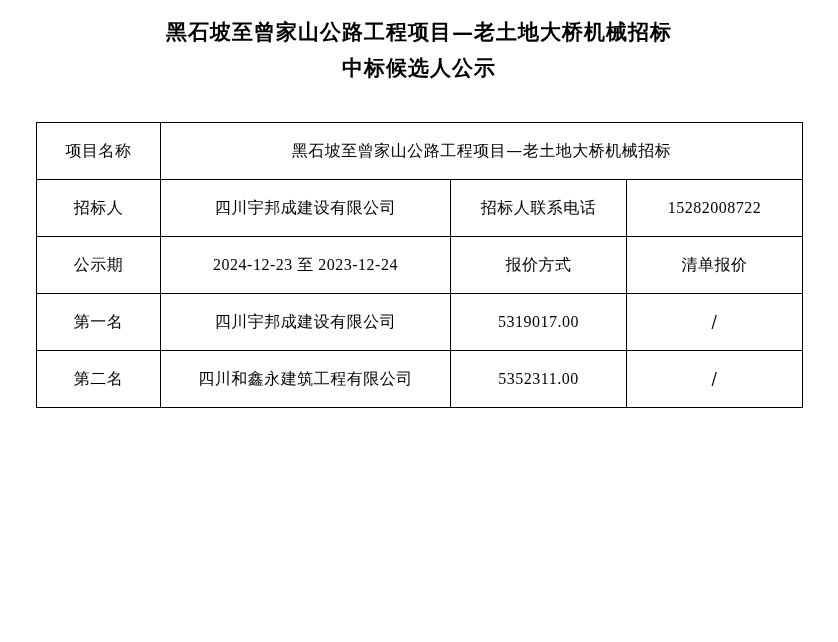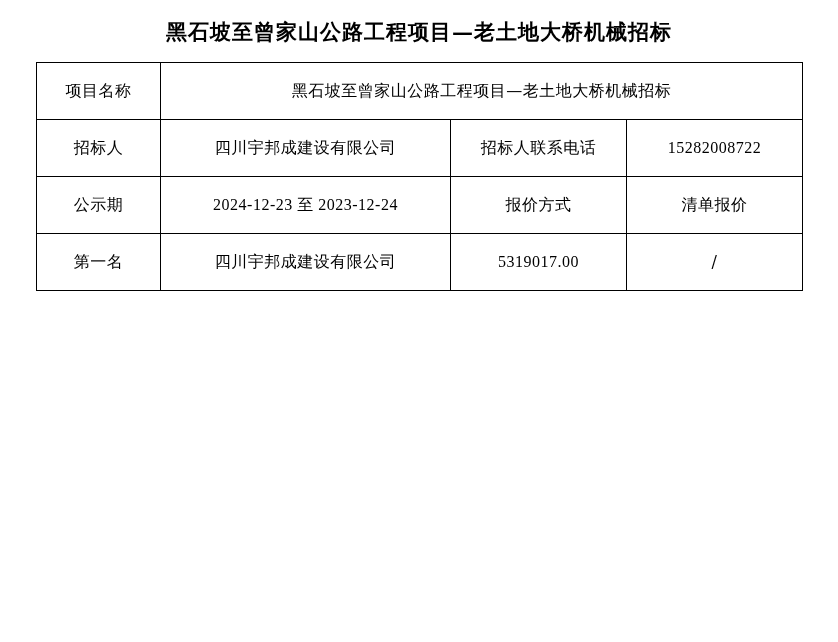--- a/index.html
+++ b/index.html
@@ -25,21 +25,21 @@
     text-align: center;
   }
   .title-line {
     font-size: 21px;
     font-weight: bold;
     letter-spacing: 1px;
     line-height: 36px;
     color: #000;
   }
   .table-wrap {
-    margin-top: 12px;
+    margin-top: 36px;
     padding: 0 36px;
   }
   table.bid {
     border-collapse: collapse;
     width: 766px;
     table-layout: fixed;
   }
   table.bid td {
     border: 1px solid #000000;
     text-align: center;
@@ -68,20 +68,21 @@
     letter-spacing: 1px;
   }
 </style>
 </head>
 <body>
 
 <div class="page">
 
   <div class="title-block">
     <div class="title-line">黑石坡至曾家山公路工程项目—老土地大桥机械招标</div>
+    <div class="title-line">中标候选人公示</div>
   </div>
 
   <div class="table-wrap">
     <table class="bid">
       <colgroup>
         <col style="width:124px">
         <col style="width:290px">
         <col style="width:176px">
         <col style="width:176px">
       </colgroup>
@@ -101,17 +102,23 @@
           <td class="row-h num">2024-12-23 至 2023-12-24</td>
           <td class="row-h">报价方式</td>
           <td class="row-h">清单报价</td>
         </tr>
         <tr>
           <td class="row-h">第一名</td>
           <td class="row-h">四川宇邦成建设有限公司</td>
           <td class="row-h num">5319017.00</td>
           <td class="row-h">/</td>
         </tr>
+        <tr>
+          <td class="row-h">第二名</td>
+          <td class="row-h">四川和鑫永建筑工程有限公司</td>
+          <td class="row-h num">5352311.00</td>
+          <td class="row-h">/</td>
+        </tr>
       </tbody>
     </table>
   </div>
 
 </div>
 
 </body></html>

